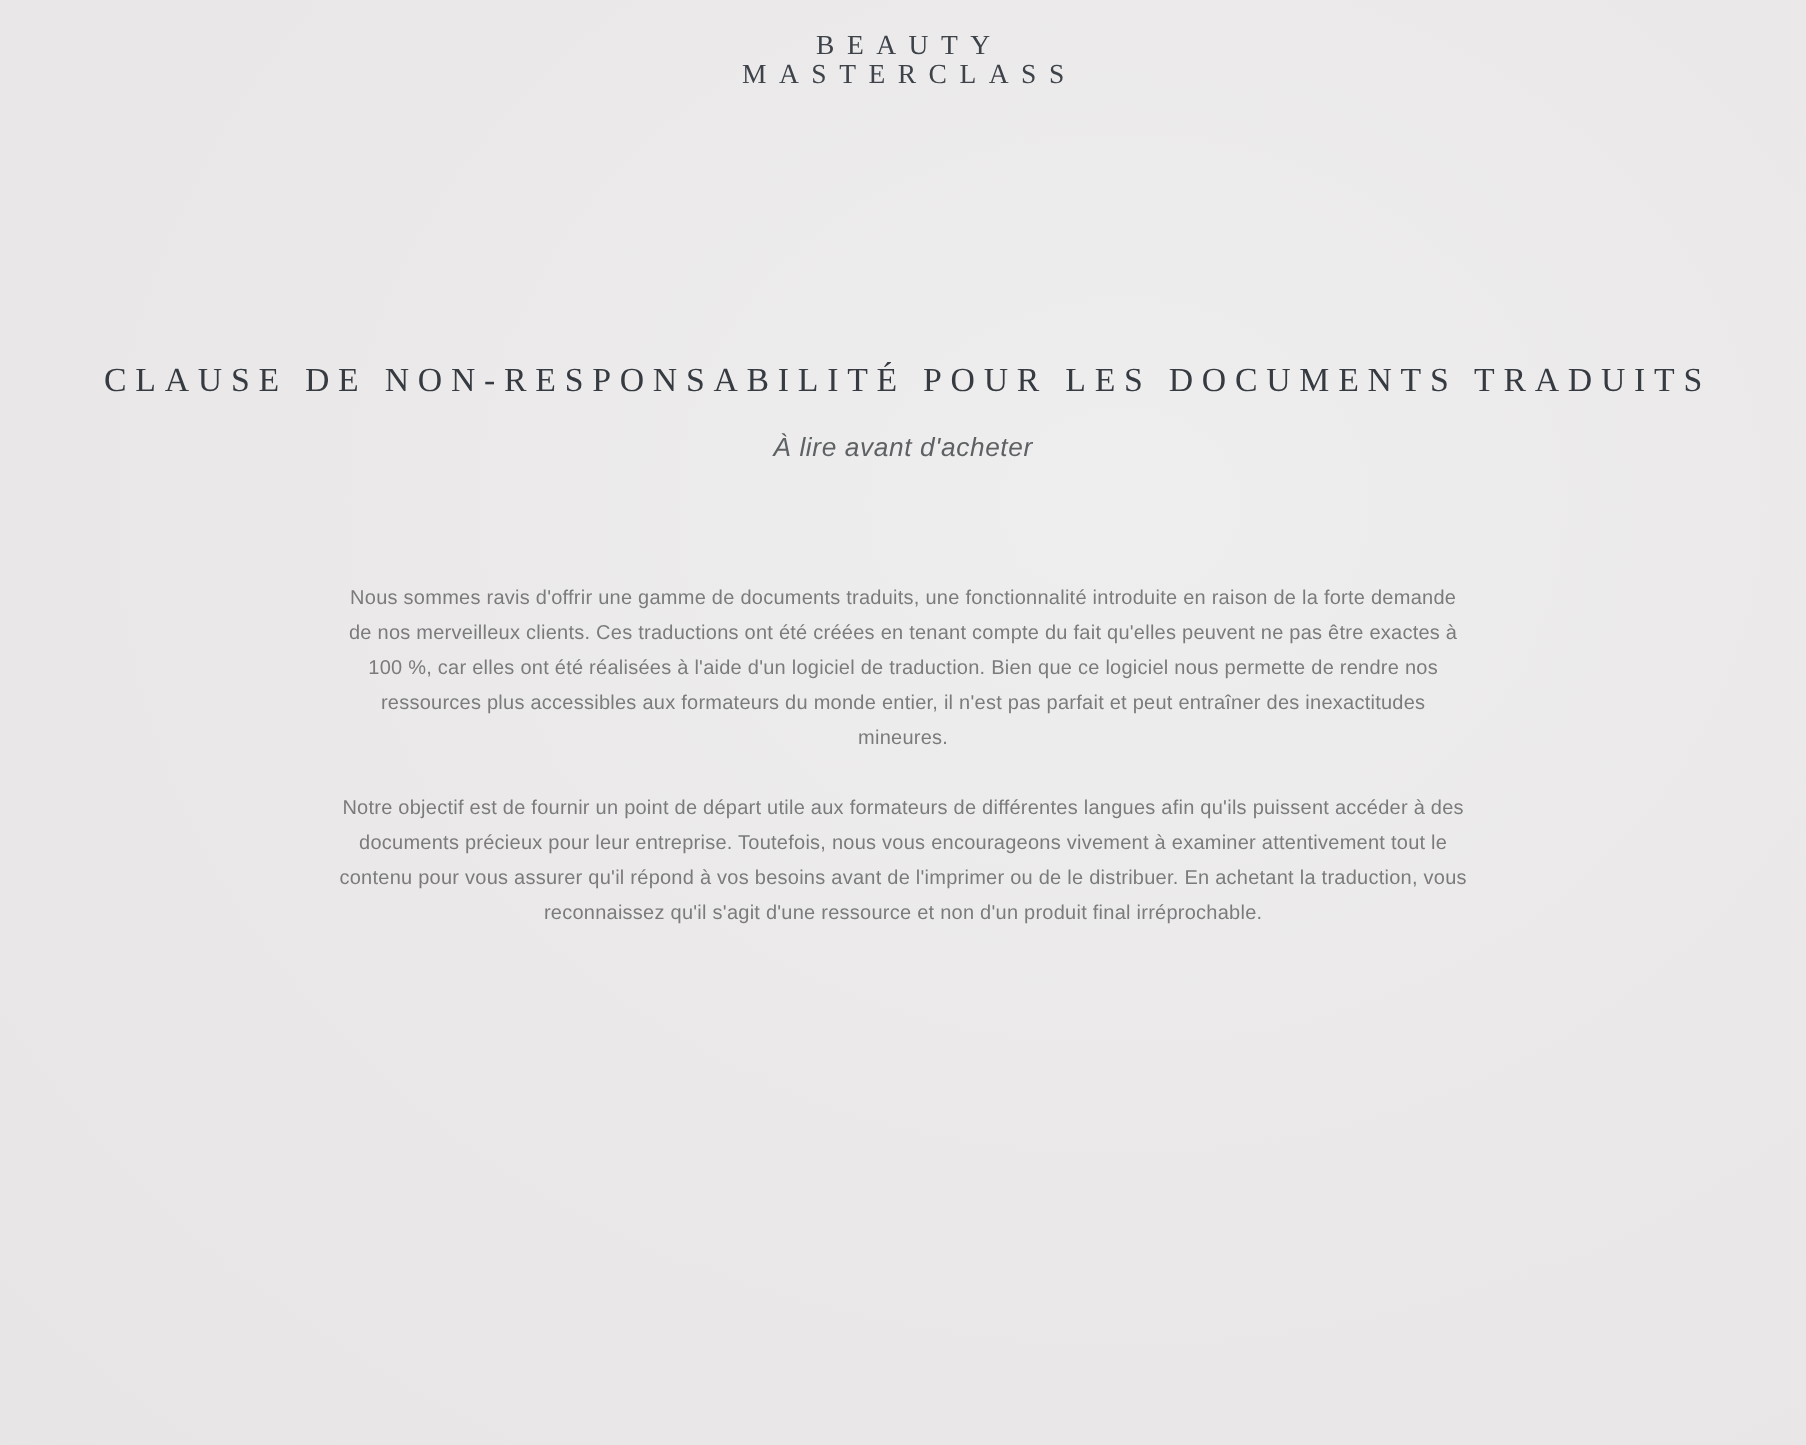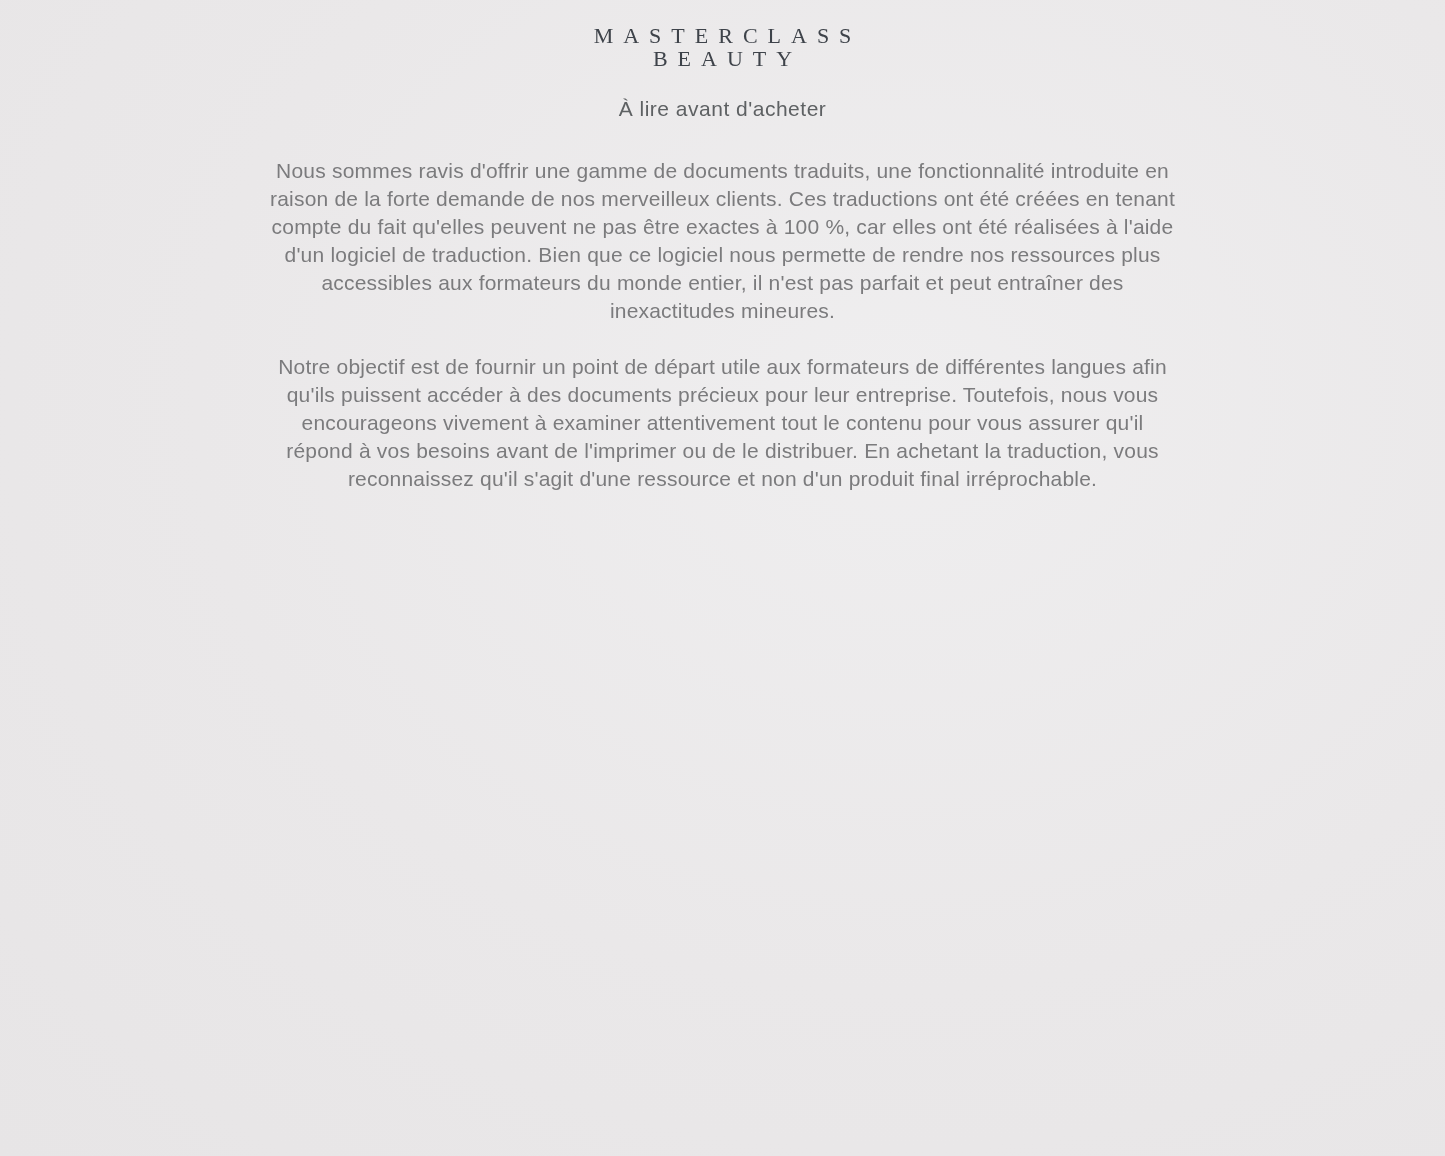--- a/index.html
+++ b/index.html
@@ -36,53 +36,55 @@
     font-family: "Liberation Serif", serif;
     font-size: 27px;
     font-weight: 500;
     letter-spacing: 7px;
     text-indent: 7px;
     color: #363b41;
   }
   .subtitle {
     margin: 27px 0 0 0;
     text-align: center;
+    font-style: italic;
     font-weight: 300;
     font-size: 21px;
     letter-spacing: 0.5px;
     color: #5e6163;
   }
   .paragraphs {
     width: 905px;
-    margin: 36px auto 0 auto;
+    margin: 94px auto 0 auto;
     text-align: center;
-    font-size: 21px;
+    font-size: 16px;
     font-weight: 300;
     line-height: 28px;
     letter-spacing: 0.2px;
     color: #7b7b7d;
   }
   .para {
     margin: 0 0 28px 0;
   }
   .para:last-child {
     margin-bottom: 0;
   }
 </style>
 </head>
 <body>
 
 <div class="page">
 
   <header class="brand">
+    <div>BEAUTY</div>
     <div>MASTERCLASS</div>
-    <div>BEAUTY</div>
   </header>
 
   <main>
+    <h1 class="title">CLAUSE DE NON-RESPONSABILITÉ POUR LES DOCUMENTS TRADUITS</h1>
 
     <p class="subtitle">À lire avant d'acheter</p>
 
     <div class="paragraphs">
       <p class="para">Nous sommes ravis d'offrir une gamme de documents traduits, une fonctionnalité introduite en raison de la forte demande de nos merveilleux clients. Ces traductions ont été créées en tenant compte du fait qu'elles peuvent ne pas être exactes à 100 %, car elles ont été réalisées à l'aide d'un logiciel de traduction. Bien que ce logiciel nous permette de rendre nos ressources plus accessibles aux formateurs du monde entier, il n'est pas parfait et peut entraîner des inexactitudes mineures.</p>
       <p class="para">Notre objectif est de fournir un point de départ utile aux formateurs de différentes langues afin qu'ils puissent accéder à des documents précieux pour leur entreprise. Toutefois, nous vous encourageons vivement à examiner attentivement tout le contenu pour vous assurer qu'il répond à vos besoins avant de l'imprimer ou de le distribuer. En achetant la traduction, vous reconnaissez qu'il s'agit d'une ressource et non d'un produit final irréprochable.</p>
     </div>
   </main>
 
 </div>

